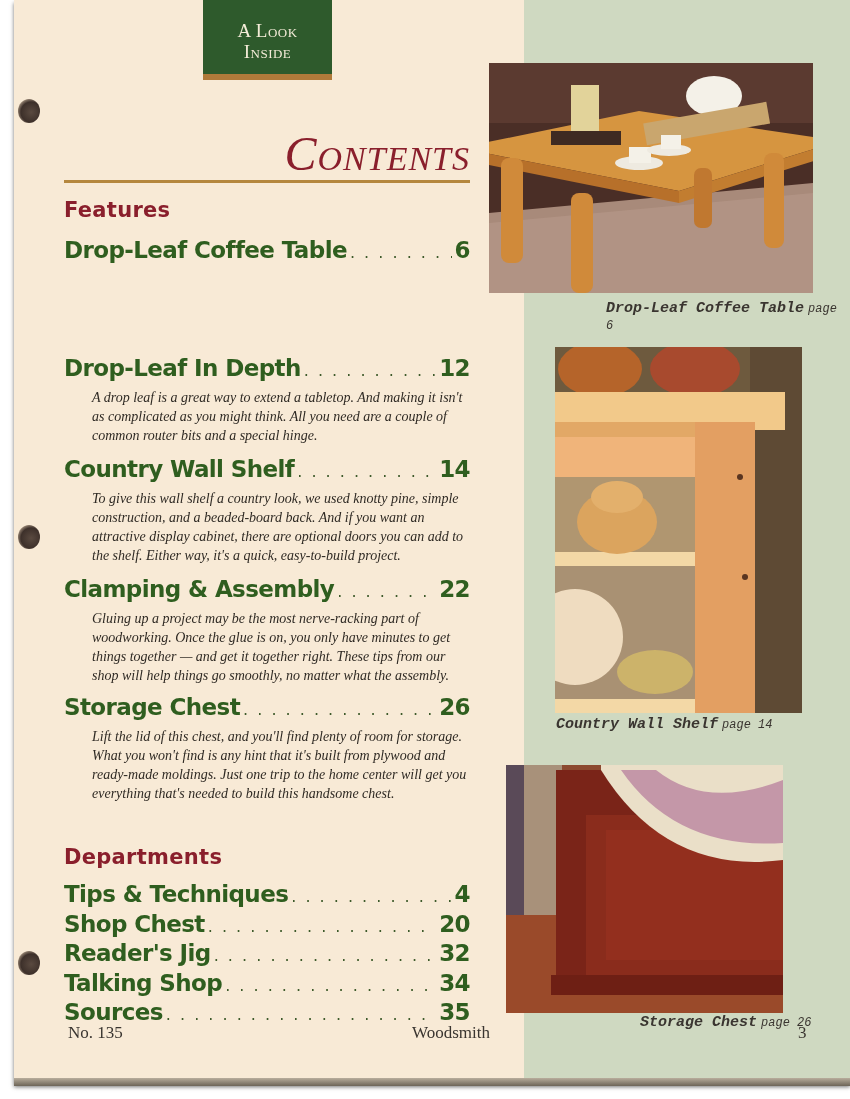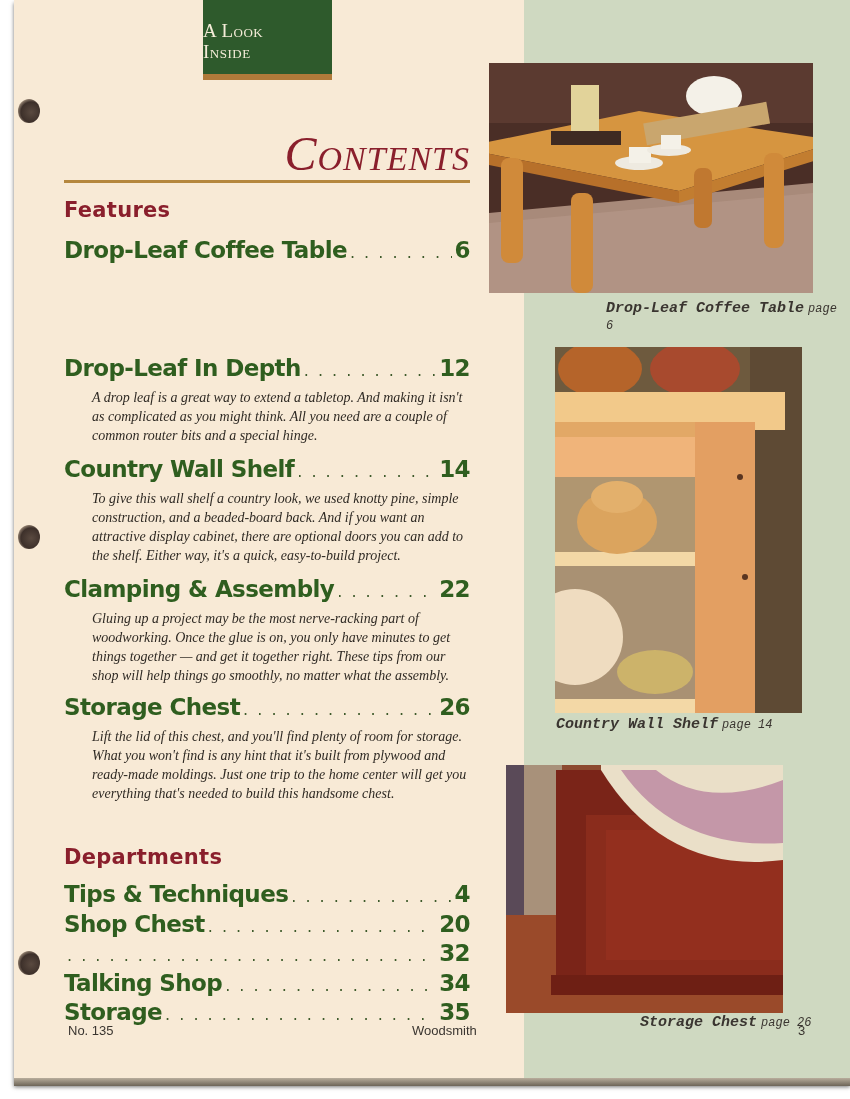--- a/index.html
+++ b/index.html
@@ -21,21 +21,21 @@
     position:absolute; left:14px; top:1078px; width:836px; height:8px;
     background:linear-gradient(#b8ad9c,#6d6558);
   }
   .hole {
     position:absolute; left:18px; width:22px; height:24px; border-radius:50%;
     background:radial-gradient(circle at 60% 55%, #5a4a40 0%, #3d302a 55%, #9c8a78 75%, #e9dcc6 100%);
   }
   .tab {
     position:absolute; left:203px; top:0; width:129px; height:74px;
     background:#2e5a2c; border-bottom:6px solid #b07a3a;
-    color:#f4ecd8; 
+    color:#f4ecd8; text-align:center;
     font-family:"Liberation Serif", serif; font-size:19px; line-height:21px;
     padding-top:20px; box-sizing:content-box; height:54px;
     font-variant:small-caps; letter-spacing:0.5px;
   }
   .title {
     position:absolute; left:64px; top:128px; width:406px; text-align:right;
     font-family:"Liberation Serif", serif; font-size:48px; color:#8a1f2c;
     font-variant:small-caps; letter-spacing:1px; line-height:52px;font-style:italic;
   }
   .rule {
@@ -64,22 +64,22 @@
     font-size:14px; line-height:19px; color:#2f2a24;
   }
   .dept .entry-line { font-size:23px; line-height:27.5px; }
   .photo { position:absolute; overflow:hidden; }
   .caption {
     position:absolute; font-family:Liberation Mono, monospace; font-style:italic;
     font-weight:bold; font-size:15px; color:#3a3530;
   }
   .caption .pgref { font-weight:normal; font-size:12px; margin-left:4px; }
   .footer {
-    position:absolute; top:1023px; font-family:Liberation Sans, sans-serif;
-    font-size:13px; color:#3a3530;
+    position:absolute; top:1023px; font-family:Liberation Serif, serif;
+    font-size:17px; color:#3a3530;
   }
 </style>
 </head>
 <body>
 
 <div class="page">
   <div class="green-panel"></div>
 </div>
 <div class="bottom-edge"></div>
 
@@ -148,30 +148,31 @@
     <span class="name">Tips &amp; Techniques</span>
     <span class="dots"></span>
     <span class="pg">4</span>
   </div>
   <div class="entry-line">
     <span class="name">Shop Chest</span>
     <span class="dots"></span>
     <span class="pg">20</span>
   </div>
   <div class="entry-line">
+    <span class="name">Reader's Jig</span>
     <span class="dots"></span>
     <span class="pg">32</span>
   </div>
   <div class="entry-line">
     <span class="name">Talking Shop</span>
     <span class="dots"></span>
     <span class="pg">34</span>
   </div>
   <div class="entry-line">
-    <span class="name">Storage</span>
+    <span class="name">Sources</span>
     <span class="dots"></span>
     <span class="pg">35</span>
   </div>
 </div>
 
 <div class="photo" style="left:489px; top:63px; width:324px; height:230px;">
   <svg width="324" height="230" viewBox="0 0 324 230">
     <rect width="324" height="230" fill="#4a2e26"></rect>
     <rect x="0" y="0" width="324" height="60" fill="#5b3a30"></rect>
     <polygon points="0,150 324,120 324,230 0,230" fill="#a88a7a"></polygon>

